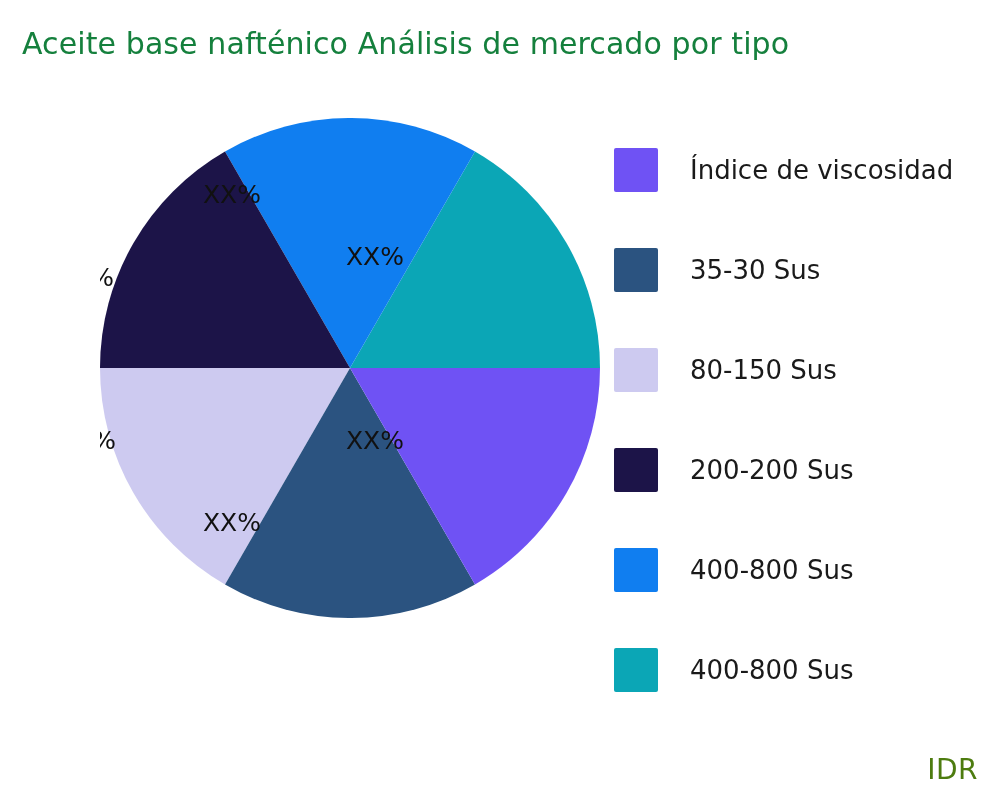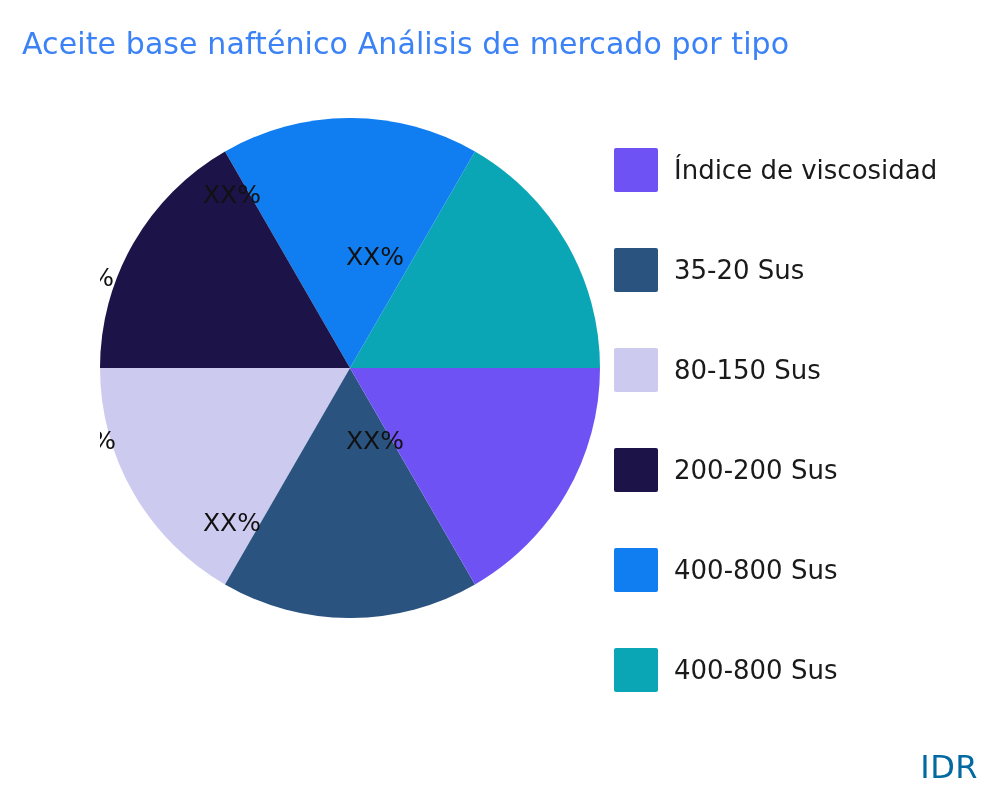--- a/index.html
+++ b/index.html
@@ -14,21 +14,21 @@
     color: #1a1a1a;
     overflow: hidden;
     position: relative;
   }
   #chart-title {
     position: absolute;
     left: 22px;
     top: 26px;
     font-size: 30px;
     font-weight: 400;
-    color: #3b82f6;
+    color: #15803d;
     letter-spacing: 0.1px;
     white-space: nowrap;
   }
   #pie-area {
     position: absolute;
     left: 100px;
     top: 118px;
     width: 500px;
     height: 500px;
   }
@@ -53,31 +53,31 @@
     align-items: center;
     height: 100px;
   }
   .legend-swatch {
     width: 44px;
     height: 44px;
     flex: 0 0 44px;
     border-radius: 2px;
   }
   .legend-label {
-    margin-left: 16px;
+    margin-left: 32px;
     font-size: 26px;
     color: #1a1a1a;
     white-space: nowrap;
   }
   #watermark {
     position: absolute;
     right: 22px;
     bottom: 14px;
-    font-size: 32px;
-    color: #0369a1;
+    font-size: 28px;
+    color: #4d7c0f;
     letter-spacing: 0.5px;
   }
 </style>
 </head>
 <body>
 
 <div id="chart-title">Aceite base nafténico Análisis de mercado por tipo</div>
 
 <div id="pie-area">
   <svg id="pie-svg" width="500" height="500" viewBox="0 0 500 500">
@@ -98,21 +98,21 @@
   </svg>
 </div>
 
 <div id="legend">
   <div class="legend-row">
     <span class="legend-swatch" style="background:#6f52f4"></span>
     <span class="legend-label">Índice de viscosidad</span>
   </div>
   <div class="legend-row">
     <span class="legend-swatch" style="background:#2b5380"></span>
-    <span class="legend-label">35-20 Sus</span>
+    <span class="legend-label">35-30 Sus</span>
   </div>
   <div class="legend-row">
     <span class="legend-swatch" style="background:#cdcaf0"></span>
     <span class="legend-label">80-150 Sus</span>
   </div>
   <div class="legend-row">
     <span class="legend-swatch" style="background:#1c1448"></span>
     <span class="legend-label">200-200 Sus</span>
   </div>
   <div class="legend-row">

